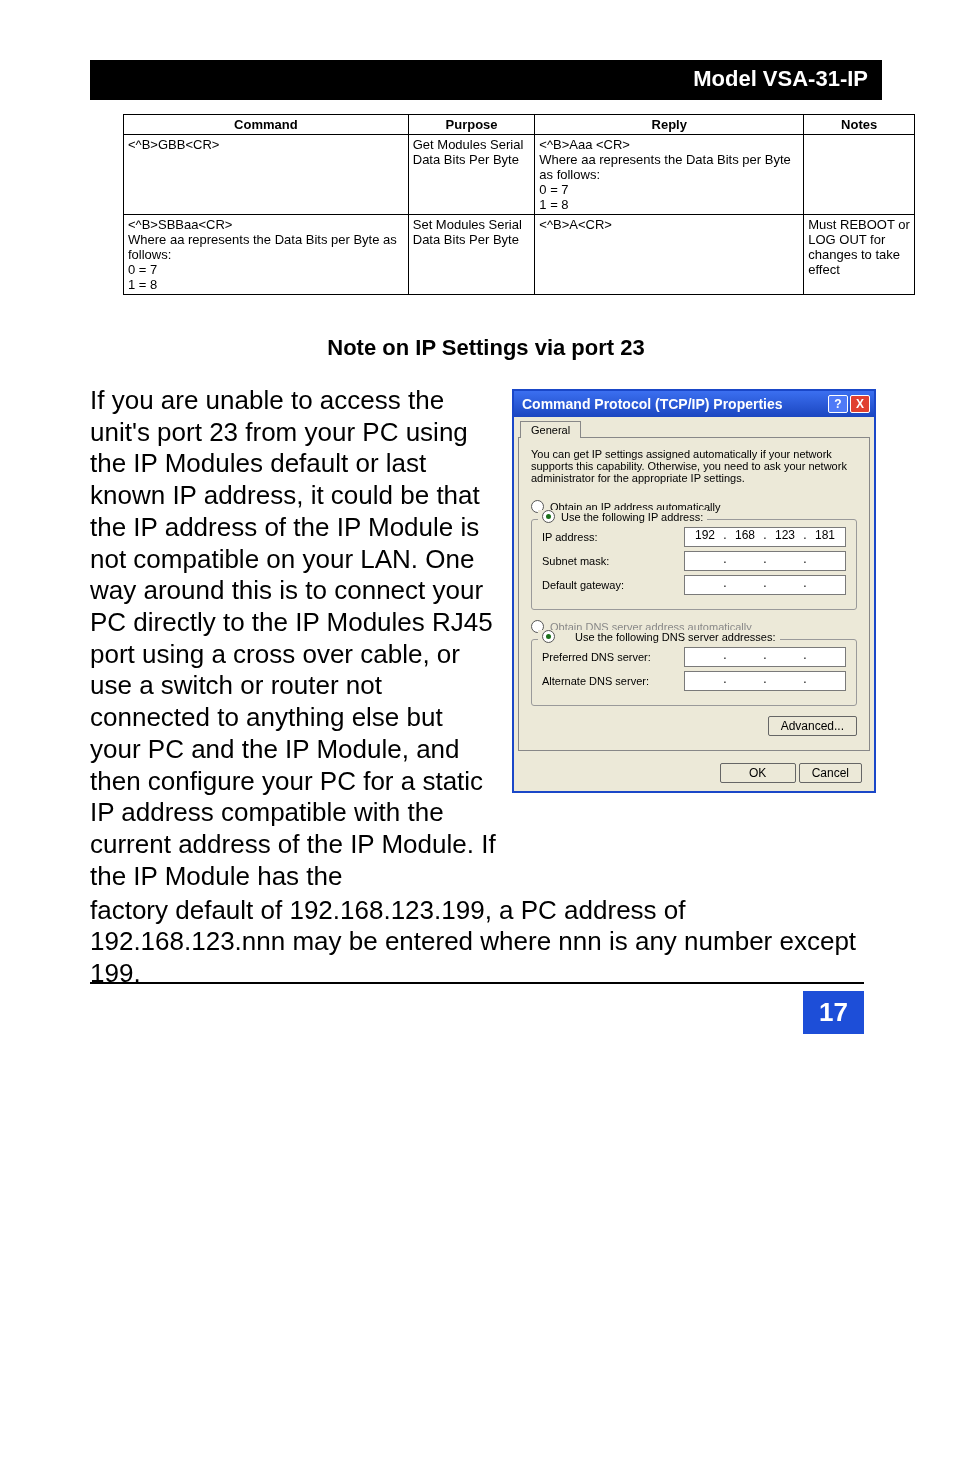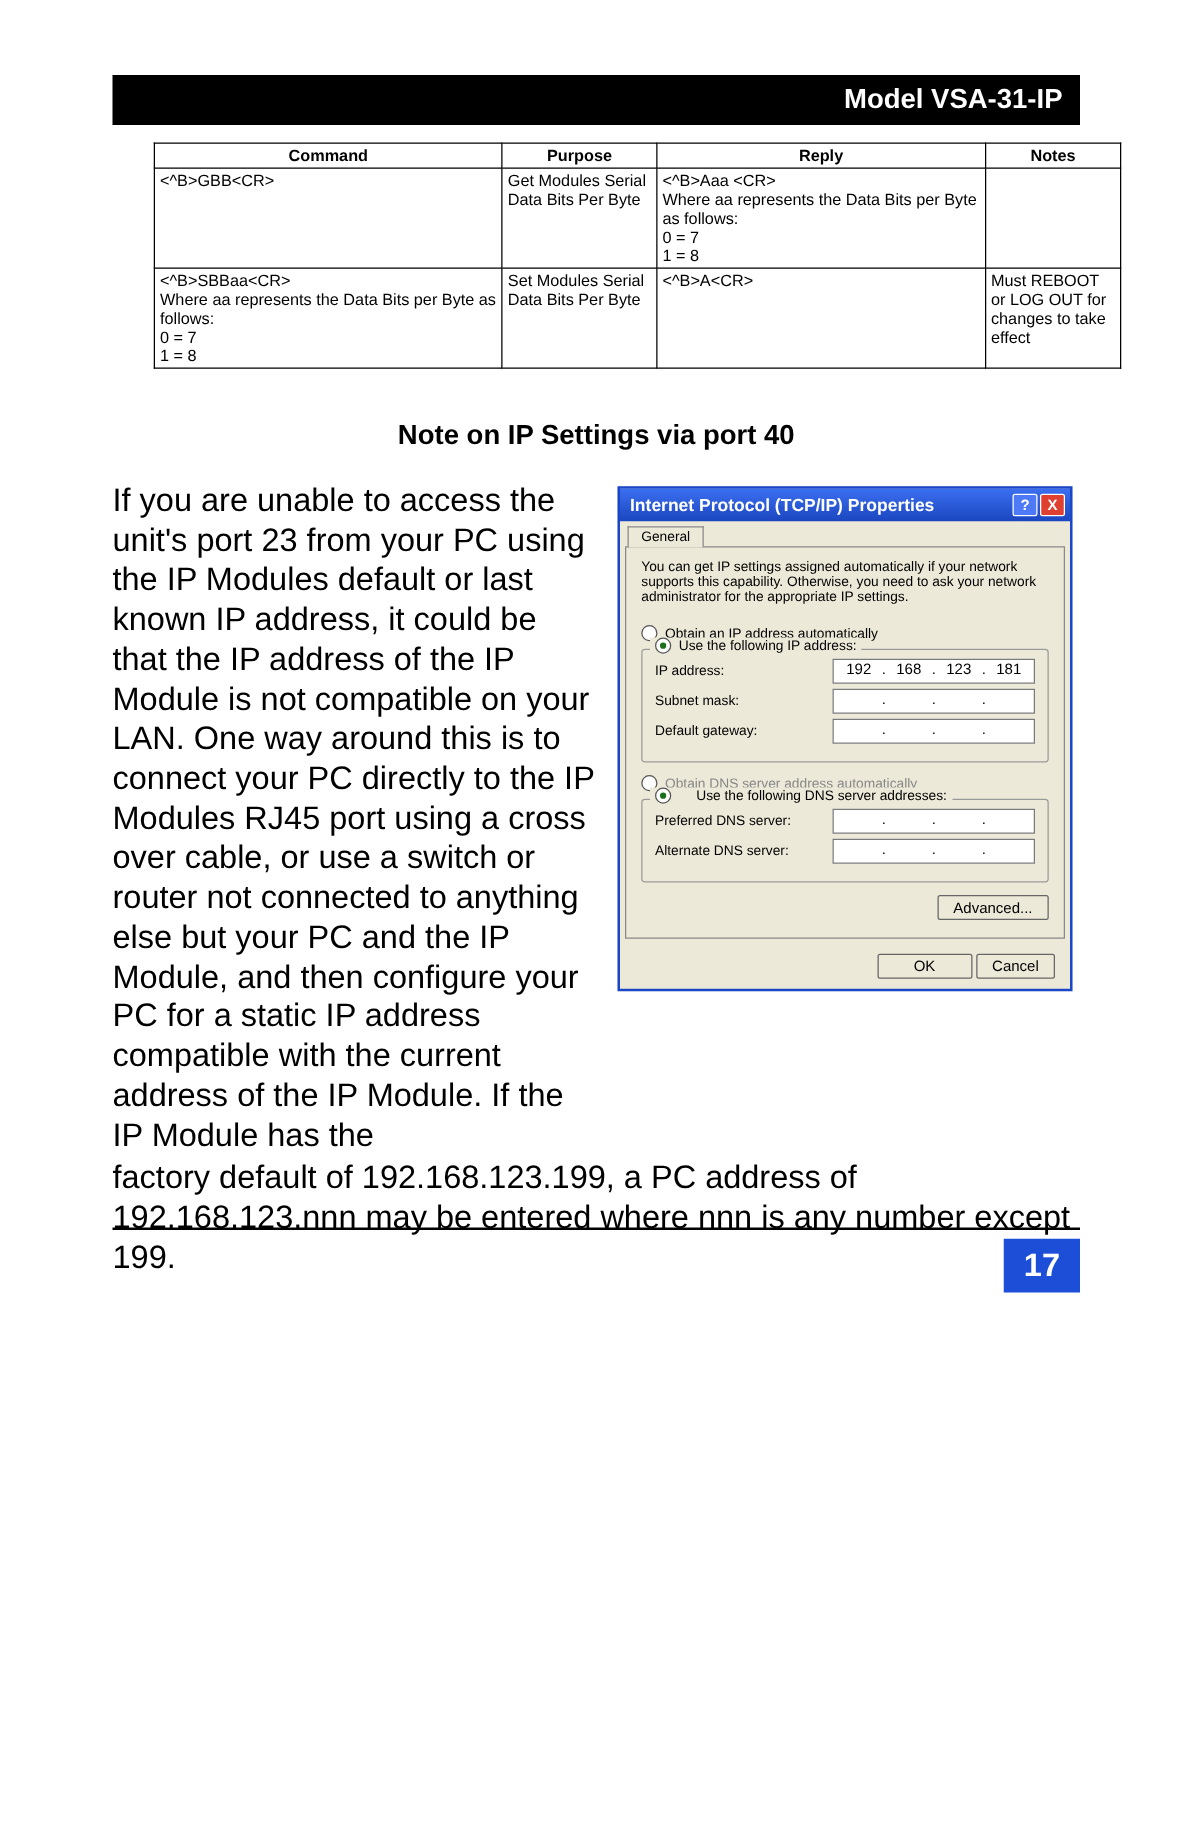--- a/index.html
+++ b/index.html
@@ -6,21 +6,21 @@
     margin: 0;
     padding: 0;
     background: #fff;
     font-family: Arial, Helvetica, sans-serif;
     color: #000;
     width: 954px;
   }
   .page {
     width: 954px;
     height: 1074px;
-    padding: 60px 90px 0 90px;
+    padding: 60px 72px 0 90px;
     box-sizing: border-box;
     position: relative;
     border-radius: 11px;
   }
   .header-bar {
     background: #000;
     color: #fff;
     font-weight: bold;
     text-align: right;
     font-size: 22px;
@@ -211,29 +211,29 @@
 Where aa represents the Data Bits per Byte as follows:
 0 = 7
 1 = 8</td>
         <td style="white-space:pre-line">Set Modules Serial Data Bits Per Byte</td>
         <td style="white-space:pre-line">&lt;^B&gt;A&lt;CR&gt;</td>
         <td style="white-space:pre-line">Must REBOOT or LOG OUT for changes to take effect</td>
       </tr>
     </tbody>
   </table>
 
-  <div class="section-heading">Note on IP Settings via port 40</div>
+  <div class="section-heading">Note on IP Settings via port 23</div>
 
   <div class="content-row">
     <div class="left body-text">If you are unable to access the unit's port 23 from your PC using the IP Modules default or last known IP address, it could be that the IP address of the IP Module is not compatible on your LAN. One way around this is to connect your PC directly to the IP Modules RJ45 port using a cross over cable, or use a switch or router not connected to anything else but your PC and the IP Module, and then configure your PC for a static IP address compatible with the current address of the IP Module. If the IP Module has the</div>
 
     <div class="right">
       <div class="dialog">
         <div class="titlebar">
-          <span>Internet Protocol (TCP/IP) Properties</span>
+          <span>Command Protocol (TCP/IP) Properties</span>
           <span class="titlebtns">
             <span class="titlebtn help">?</span>
             <span class="titlebtn close">X</span>
           </span>
         </div>
         <div>
           <span class="tab">General</span>
         </div>
         <div class="tabpanel">
           <div style="margin-bottom:16px;">You can get IP settings assigned automatically if your network supports this capability. Otherwise, you need to ask your network administrator for the appropriate IP settings.</div>

